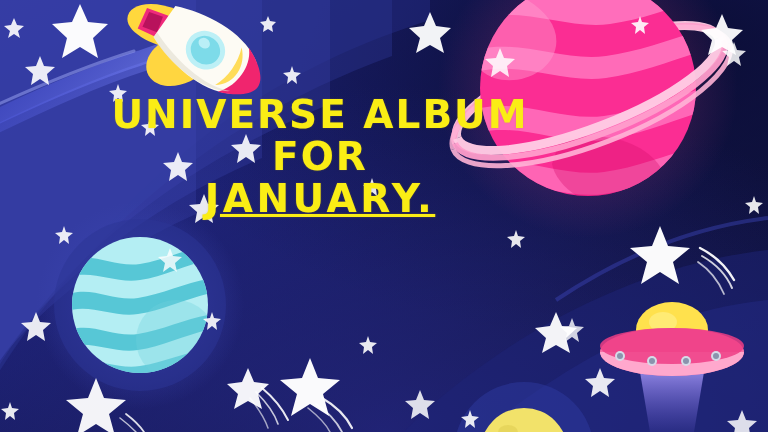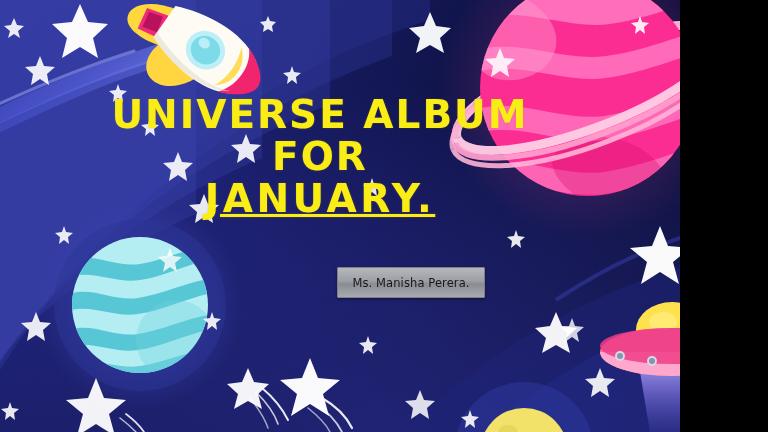--- a/index.html
+++ b/index.html
@@ -3,21 +3,21 @@
 <meta charset="utf-8">
 <title>Universe Album Slide</title>
 <style>
   html, body {
     margin: 0;
     padding: 0;
     background: #000;
   }
   #slide {
     position: relative;
-    width: 680px;
+    width: 768px;
     height: 432px;
     overflow: hidden;
     font-family: "DejaVu Sans", sans-serif;
     background: #171a5c;
   }
   #bg-svg, #art-svg {
     position: absolute;
     inset: 0;
     width: 768px;
     height: 432px;
@@ -310,17 +310,14 @@
       </g>
     </g>
   </svg>
 
   <div id="title-block">
     <div class="title-line l1">UNIVERSE ALBUM</div>
     <div class="title-line l2">FOR</div>
     <div class="title-line l3">JANUARY.</div>
   </div>
 
-  <div id="subtitle-box">
-    <span id="subtitle-text">Ms. Manisha Perera.</span>
-  </div>
 
 </div>
 
 </body></html>

